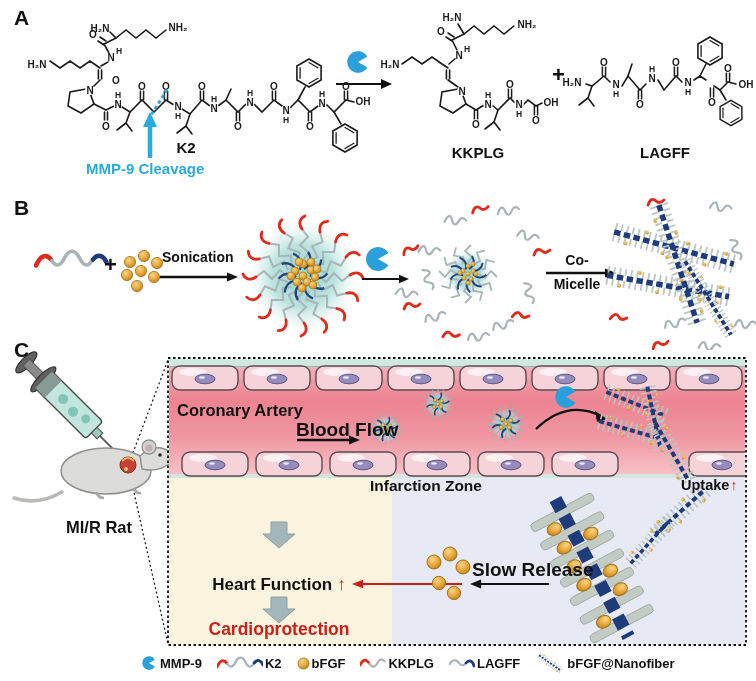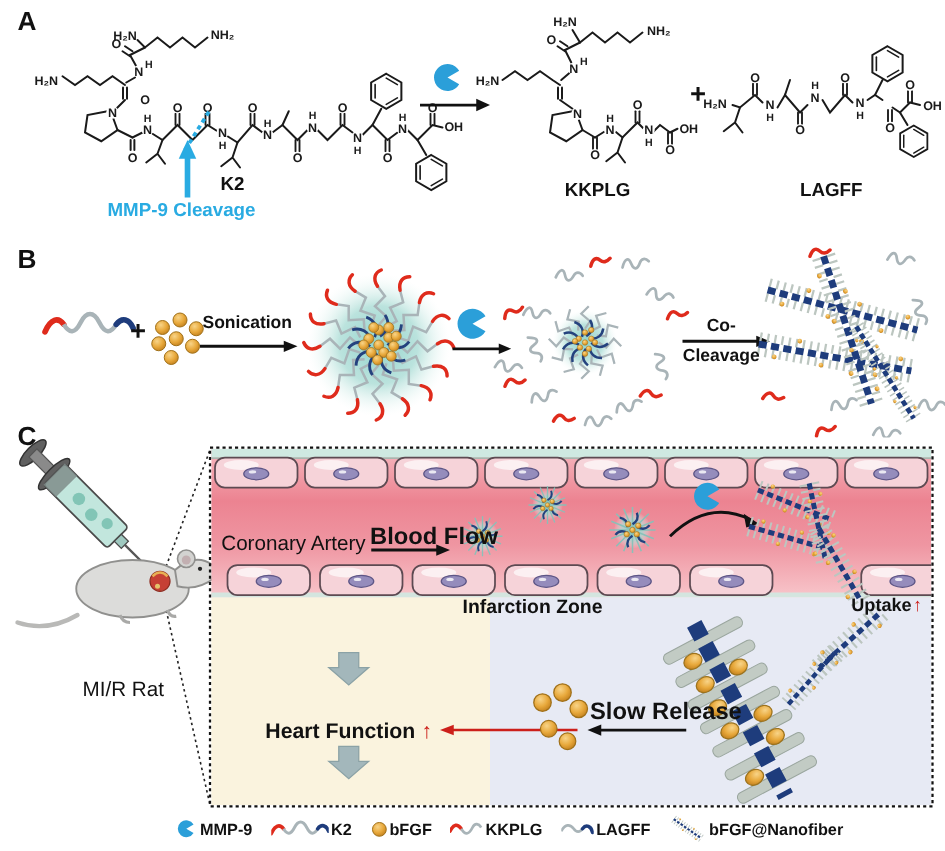--- a/index.html
+++ b/index.html
@@ -5,21 +5,21 @@
   html,body{margin:0;padding:0;background:#fff;}
   #fig{position:relative;width:756px;height:681px;background:#fff;overflow:hidden;
        font-family:"Liberation Sans",sans-serif;color:#111;}
   .abs{position:absolute;}
   svg{display:block;}
   .panelLetter{font-size:21px;font-weight:800;color:#111;}
   .molLabel{font-size:15px;font-weight:800;color:#111;transform:translateX(-50%);}
   .plus{font-size:22px;font-weight:800;color:#111;}
   .cleave{font-size:15px;font-weight:800;color:#29abe2;}
   .procLabel{font-size:14px;font-weight:800;color:#111;text-align:right;}
-  .cLabel{font-size:16.5px;font-weight:400;color:#111;margin-top:25px;}
+  .cLabel{font-size:16.5px;font-weight:700;color:#111;}
   .cLabelSm{font-size:19px;font-weight:800;color:#111;}
   .zoneLabel{font-size:15.5px;font-weight:800;color:#111;}
   .outRow{position:absolute;left:168px;width:222px;text-align:center;
           font-size:17px;font-weight:800;color:#111;white-space:nowrap;}
   .redGlyph{color:#cc1f1a;font-weight:800;margin-left:5px;}
   .cardio{color:#cc1f1a;font-size:17.5px;}
   .atom{font:bold 10px "Liberation Sans",sans-serif;fill:#1a1a1a;text-anchor:middle;}
   .atomS{font:bold 8.5px "Liberation Sans",sans-serif;fill:#1a1a1a;text-anchor:middle;}
   #legend{position:absolute;left:140px;top:651px;width:614px;display:flex;
           align-items:center;gap:15px;}
@@ -603,34 +603,35 @@
 
 <div class="abs molLabel ctext" style="left:186px;top:139px">K2</div>
 <div class="abs molLabel ctext" style="left:478px;top:144px">KKPLG</div>
 <div class="abs molLabel ctext" style="left:665px;top:144px">LAGFF</div>
 <div class="abs plus ctext" style="left:552px;top:62px">+</div>
 <div class="abs cleave ctext" style="left:86px;top:160px">MMP-9 Cleavage</div>
 
 <div class="abs plus ctext" style="left:104px;top:252px">+</div>
 <div class="abs procLabel ctext" style="left:162px;top:249px">Sonication</div>
 <div class="abs procLabel ctext" style="left:577px;top:252px;transform:translateX(-50%)">Co-</div>
-<div class="abs procLabel ctext" style="left:577px;top:276px;transform:translateX(-50%)">Cleavage</div>
+<div class="abs procLabel ctext" style="left:577px;top:276px;transform:translateX(-50%)">Micelle</div>
 
 <div class="abs cLabel ctext" style="left:66px;top:518px">MI/R Rat</div>
 <div class="abs cLabel ctext" style="left:177px;top:401px">Coronary Artery</div>
 <div class="abs cLabelSm ctext" style="left:296px;top:419px">Blood Flow</div>
 <div class="abs zoneLabel ctext" style="left:370px;top:477px">Infarction Zone</div>
 <div class="abs ctext" style="left:681px;top:477px;font-size:14.5px;font-weight:800">
   <span>Uptake</span><span class="redGlyph" style="margin-left:1px">↑</span>
 </div>
 <div class="abs cLabelSm ctext" style="left:472px;top:559px">Slow Release</div>
 
 <div class="outRow" style="top:575px">
   <span>Heart Function</span><span class="redGlyph">↑</span>
 </div>
+<div class="outRow cardio" style="top:619px">Cardioprotection</div>
 
 <div id="legend">
   <div class="leg-item">
     <svg width="18" height="18" viewBox="-12 -12 24 24">
           <use href="#pac" transform="scale(0.75)"></use>
         </svg>
     <span class="leg-label">MMP-9</span>
   </div>
   <div class="leg-item">
     <svg width="46" height="16" viewBox="0 -3 47 16">

